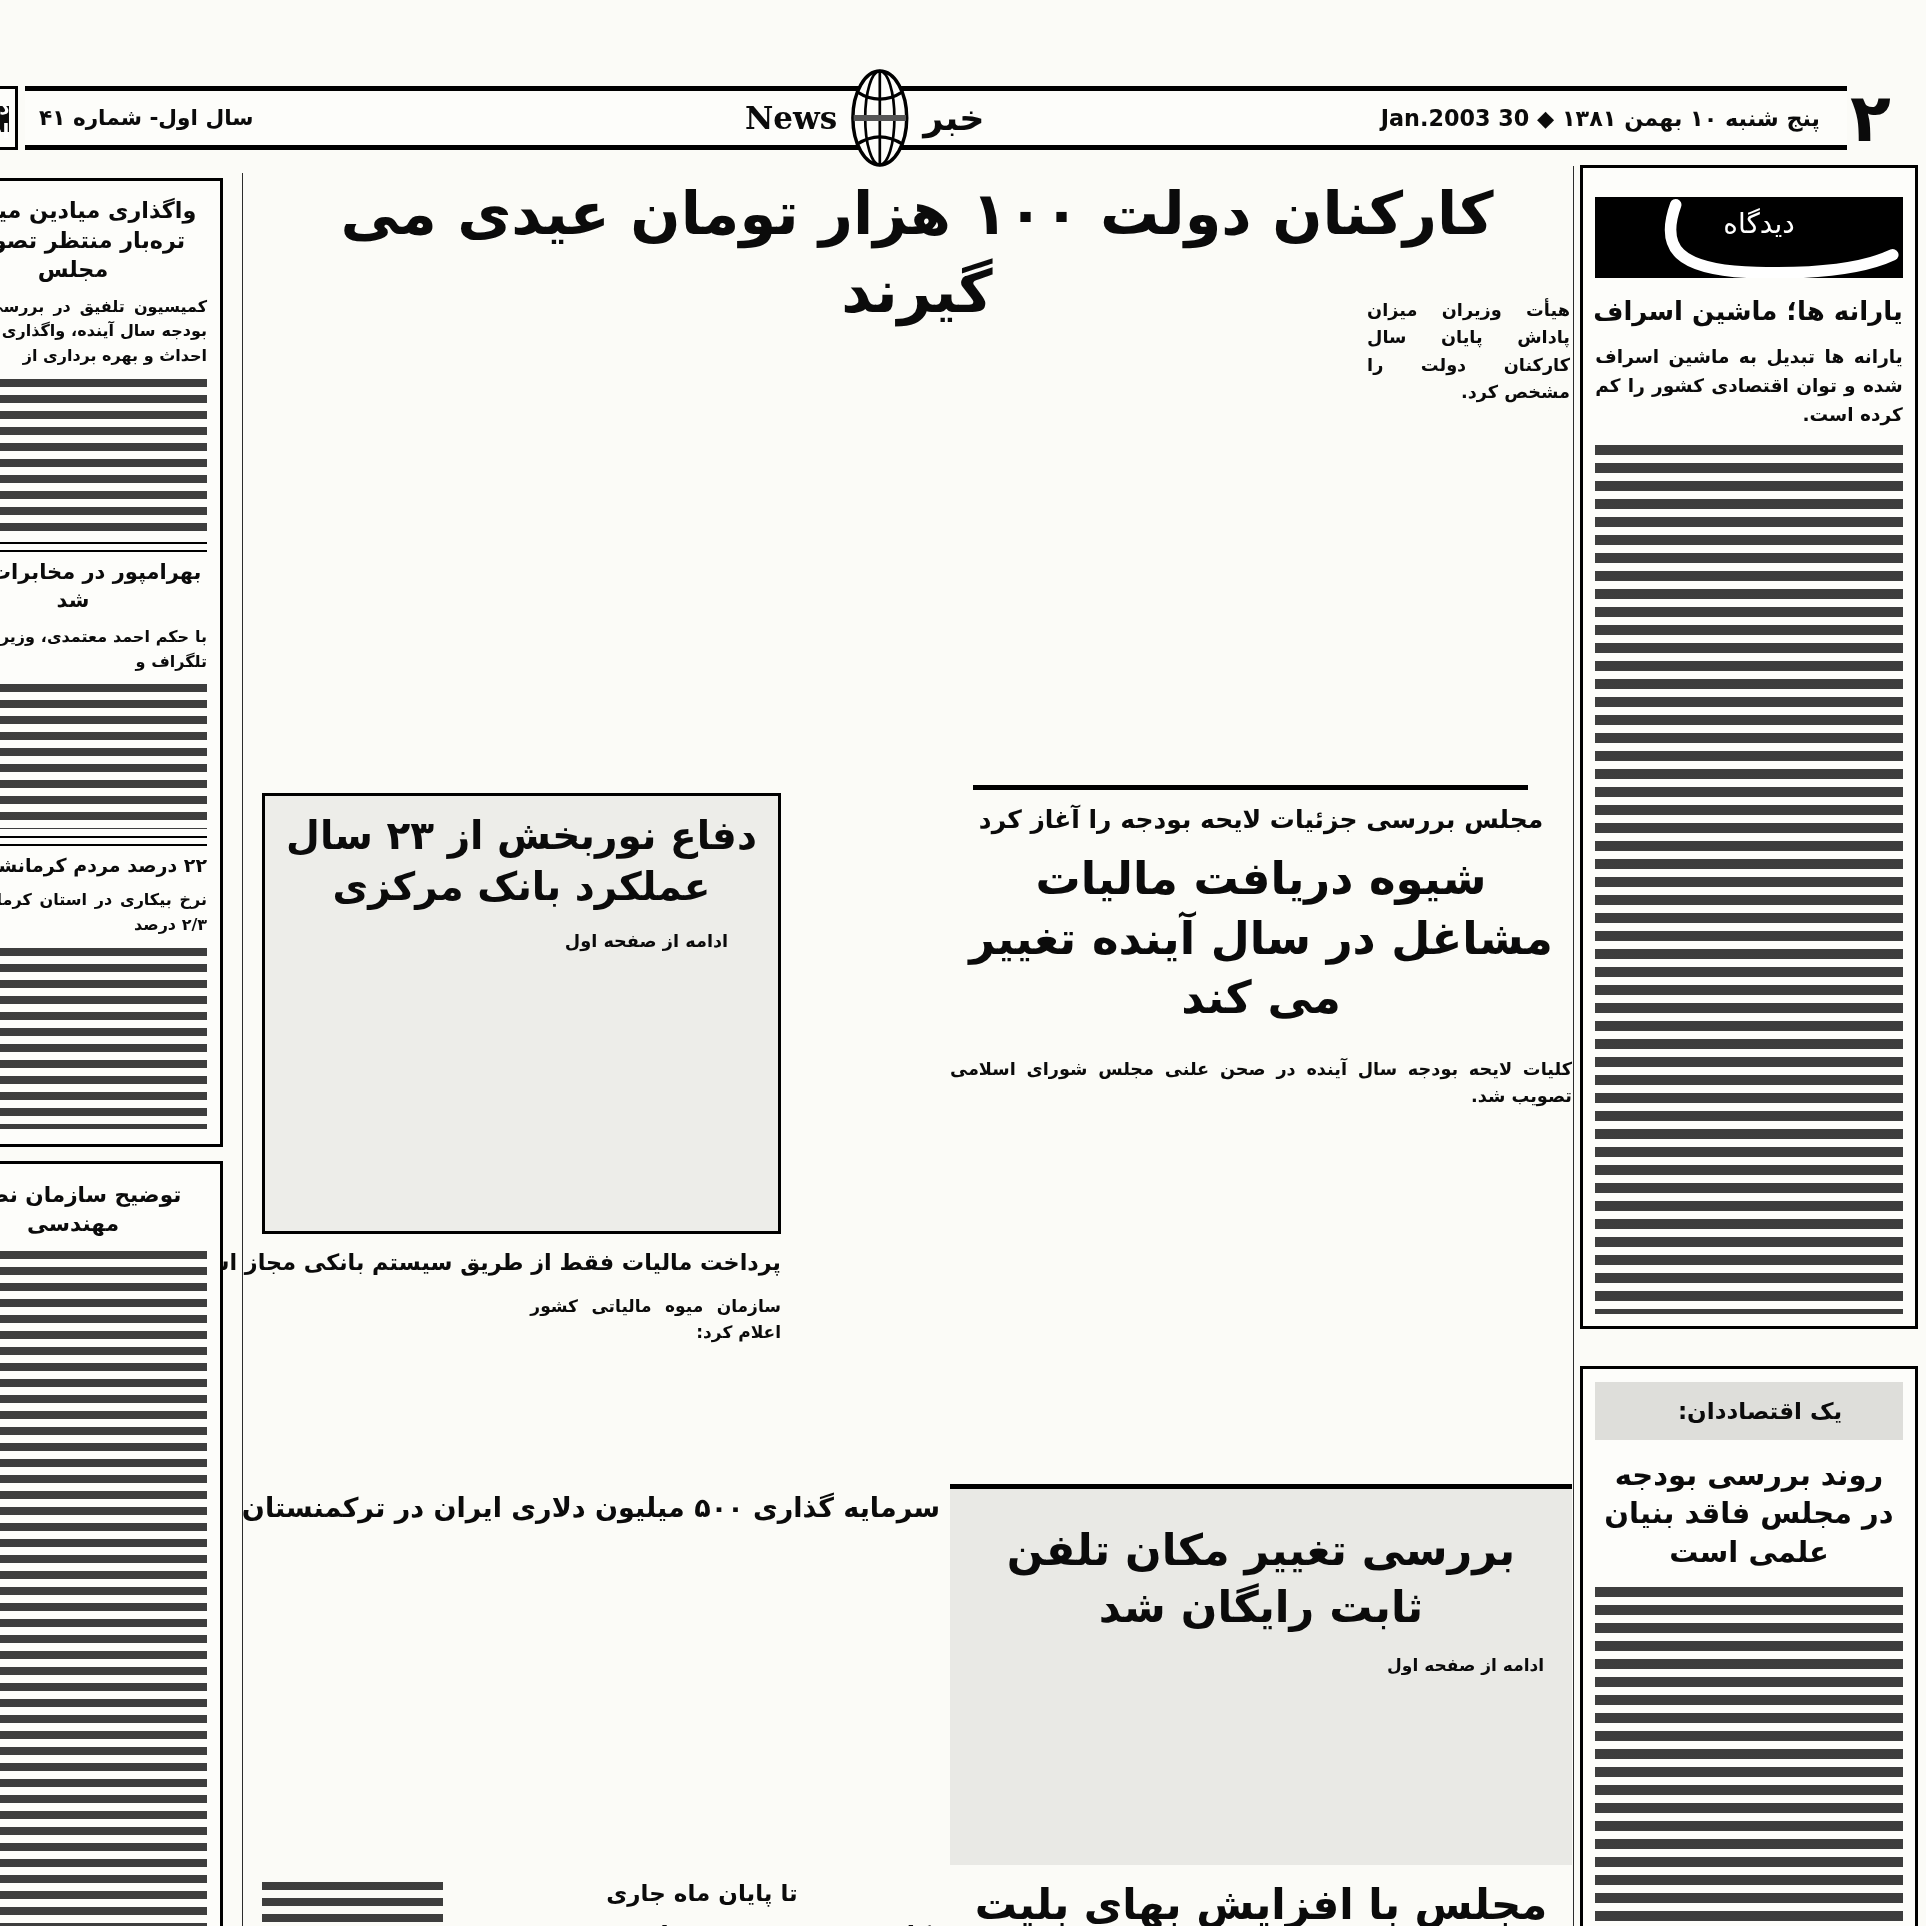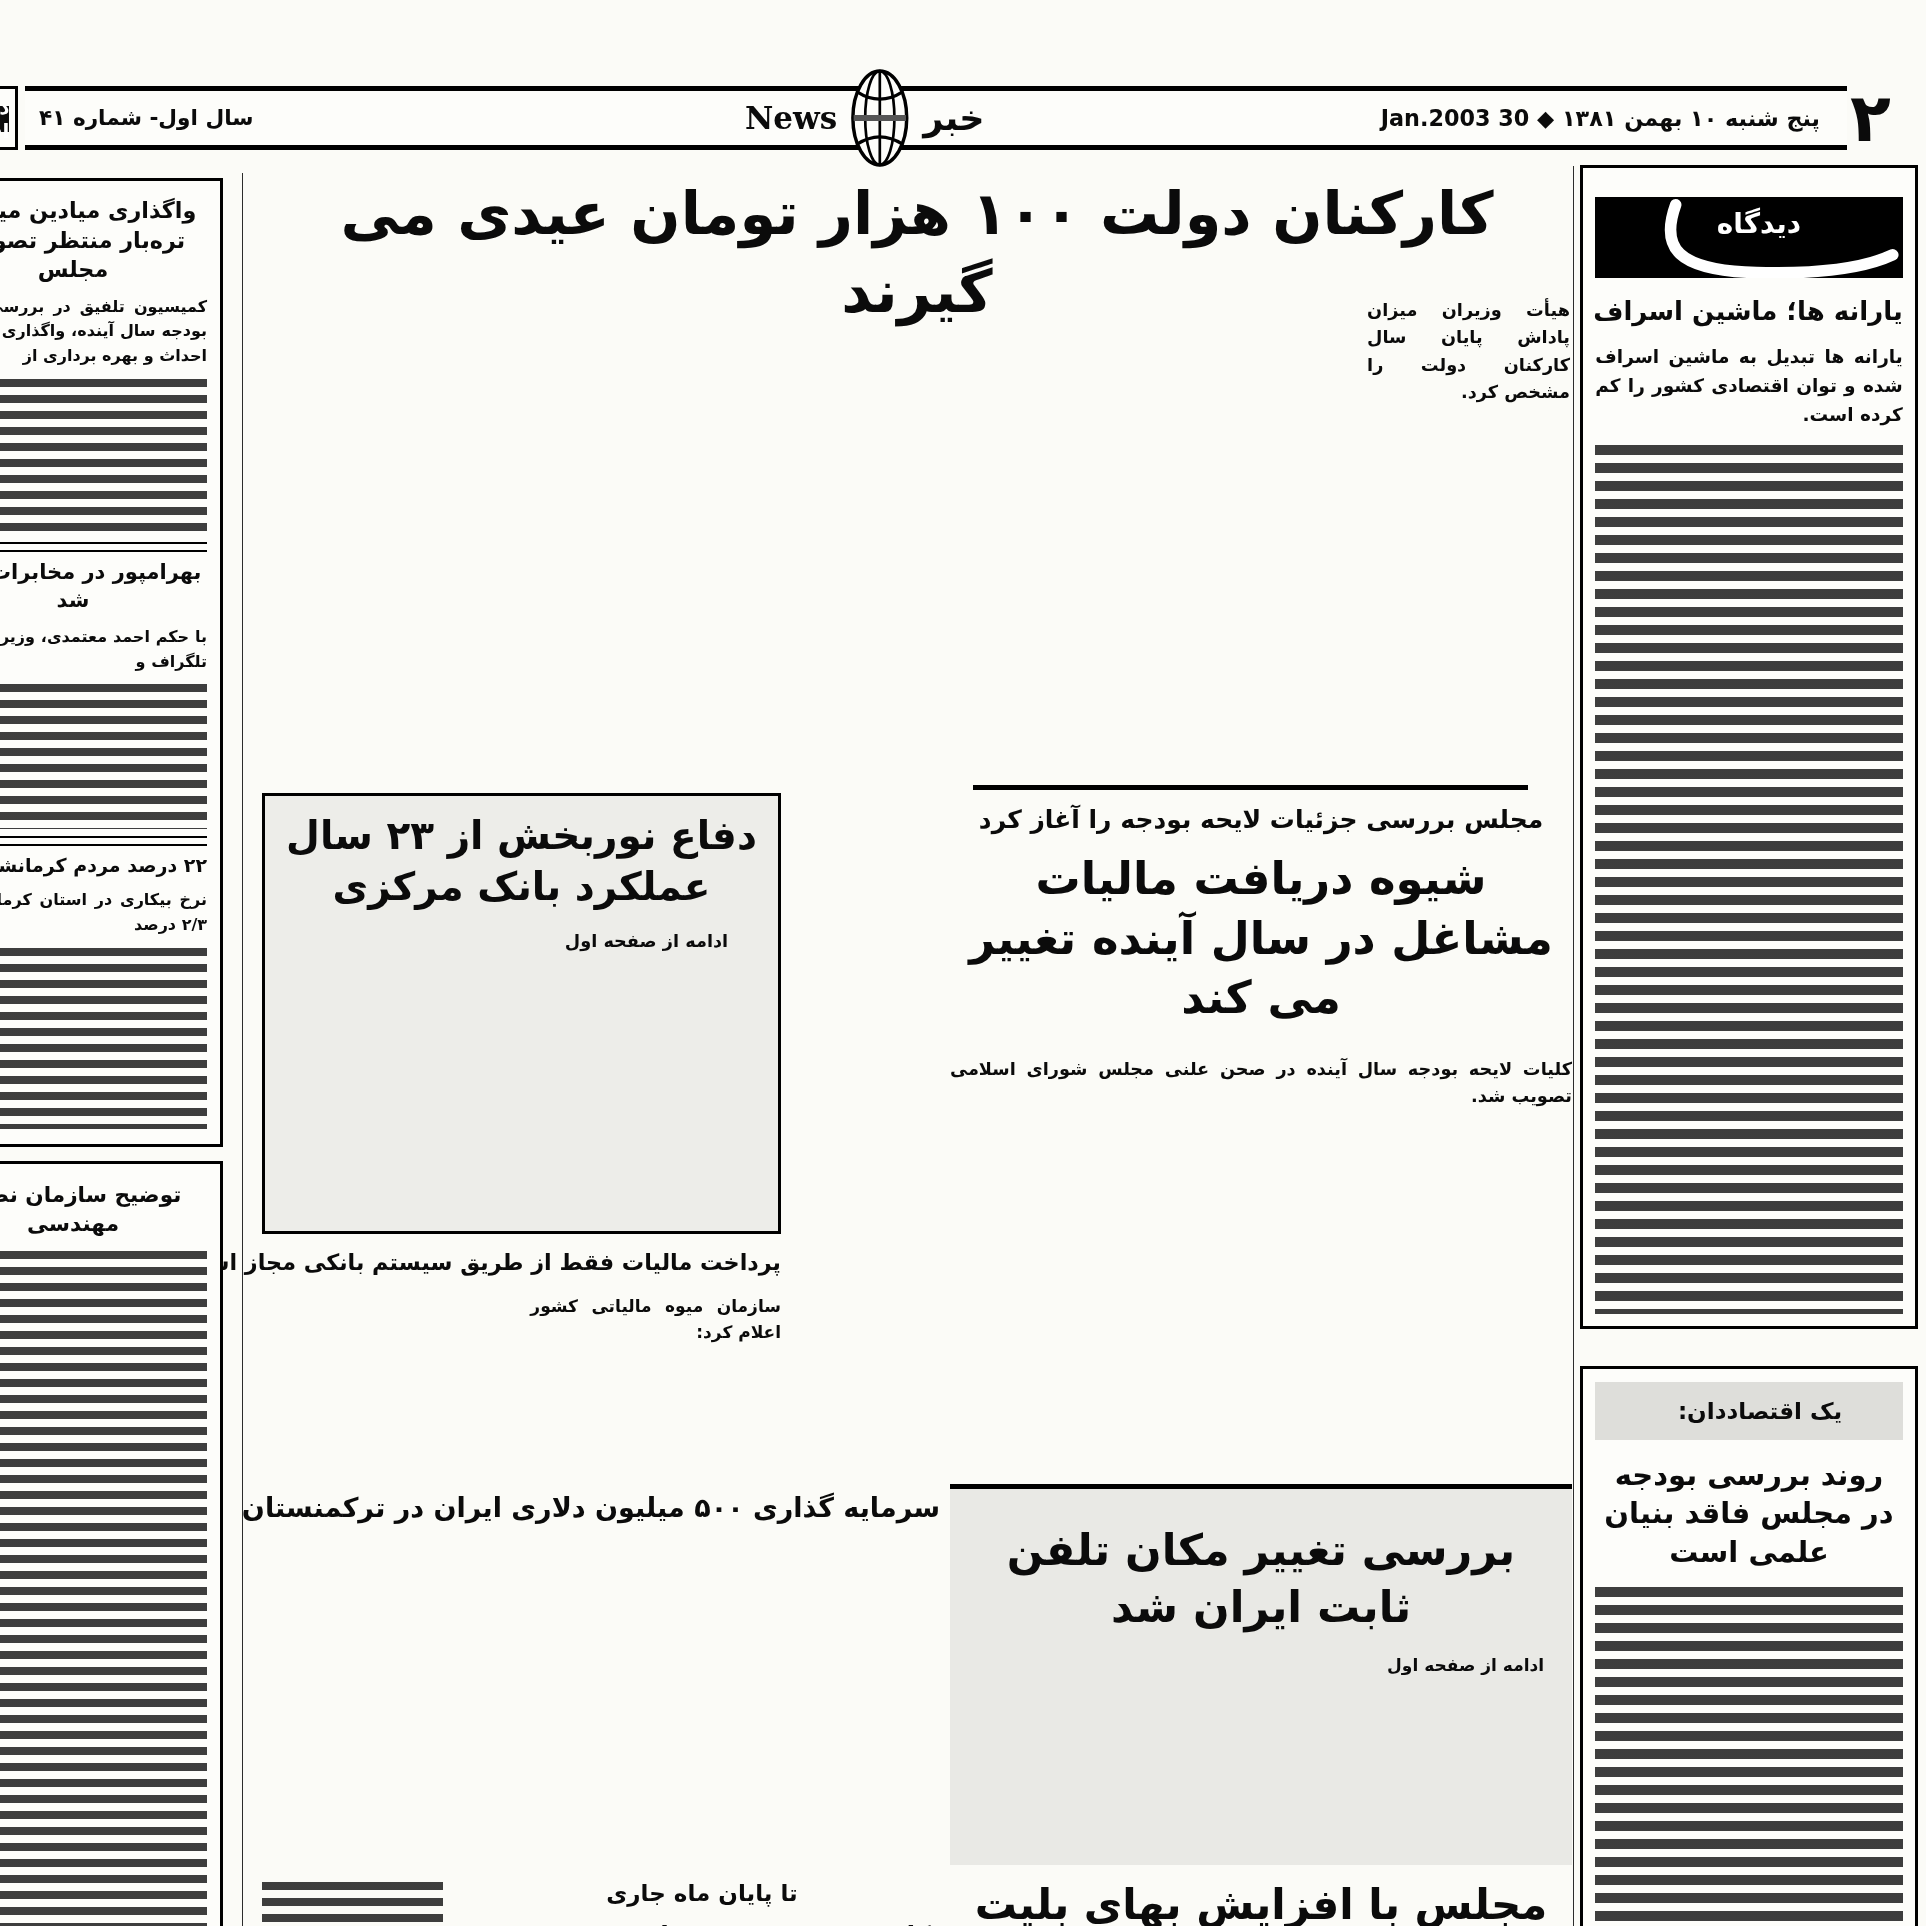--- a/index.html
+++ b/index.html
@@ -36,21 +36,21 @@
 
   
   .header-bar { border-top: 5px solid #000; border-bottom: 5px solid #000; background:#fdfdfa; }
   .logo-box { border: 3.5px solid #000; background: #fdfdfa; overflow: hidden; }
   .logo-band { position:absolute; left:6%; right:6%; top:30%; height:45%;
                background: linear-gradient(to left, #0a0a0a 0%, #222 55%, #bdbdbd 85%, #f2f2f2 100%);
                display:flex; align-items:center; justify-content:center; }
   .logo-band span { color:#fff; font-weight:bold; }
 
   .banner-black { background:#000; position:relative; overflow:hidden; }
-  .banner-black .t { position:absolute; top:10px; left:0; right:0; color:#fff; text-align:center; font-weight:bold;margin-left:20px; }
+  .banner-black .t { position:absolute; top:10px; left:0; right:0; color:#fff; text-align:center; font-weight:normal;margin-left:20px; }
 
   .gray-box { background:#e9e9e5; }
   .kicker-band { background:#dededa; }
 </style>
 </head>
 <body>
 
 <div class="page">
 
   <div class="abs logo-box" style="left:15.4px; top:86px; width:105px; height:64px;">
@@ -174,21 +174,21 @@
     <div class="hl" style="font-size:25px; white-space:nowrap; margin-top:13px;">تکلیف بودجه ۸۲ شهرداری مشخص می شود</div>
 
   </div>
 
   <div class="abs" style="left:1052px; top:1877px; width:622px; height:458px;">
     <div class="hl" style="font-size:42px;">مجلس با افزایش بهای بلیت هواپیما مخالف است</div>
 
   </div>
 
   <div class="abs gray-box" style="left:1052px; top:1484px; width:622px; height:381px; border-top:5.4px solid #000; padding:15.4px 13px;">
-    <div class="hl" style="font-size:43px; margin-top:17.7px;">بررسی تغییر مکان تلفن ثابت ایران شد</div>
+    <div class="hl" style="font-size:43px; margin-top:17.7px;">بررسی تغییر مکان تلفن ثابت رایگان شد</div>
     <div class="cols" style="height:208px; margin-top:19px;">
       <div class="col">
         <div class="kicker" style="font-size:17px;">ادامه از صفحه اول</div>
         <div class="sim sm"></div>
       </div>
       <div class="col">
           <div class="sim sm"></div>
         </div>
       <div class="col">
           <div class="sim sm"></div>

